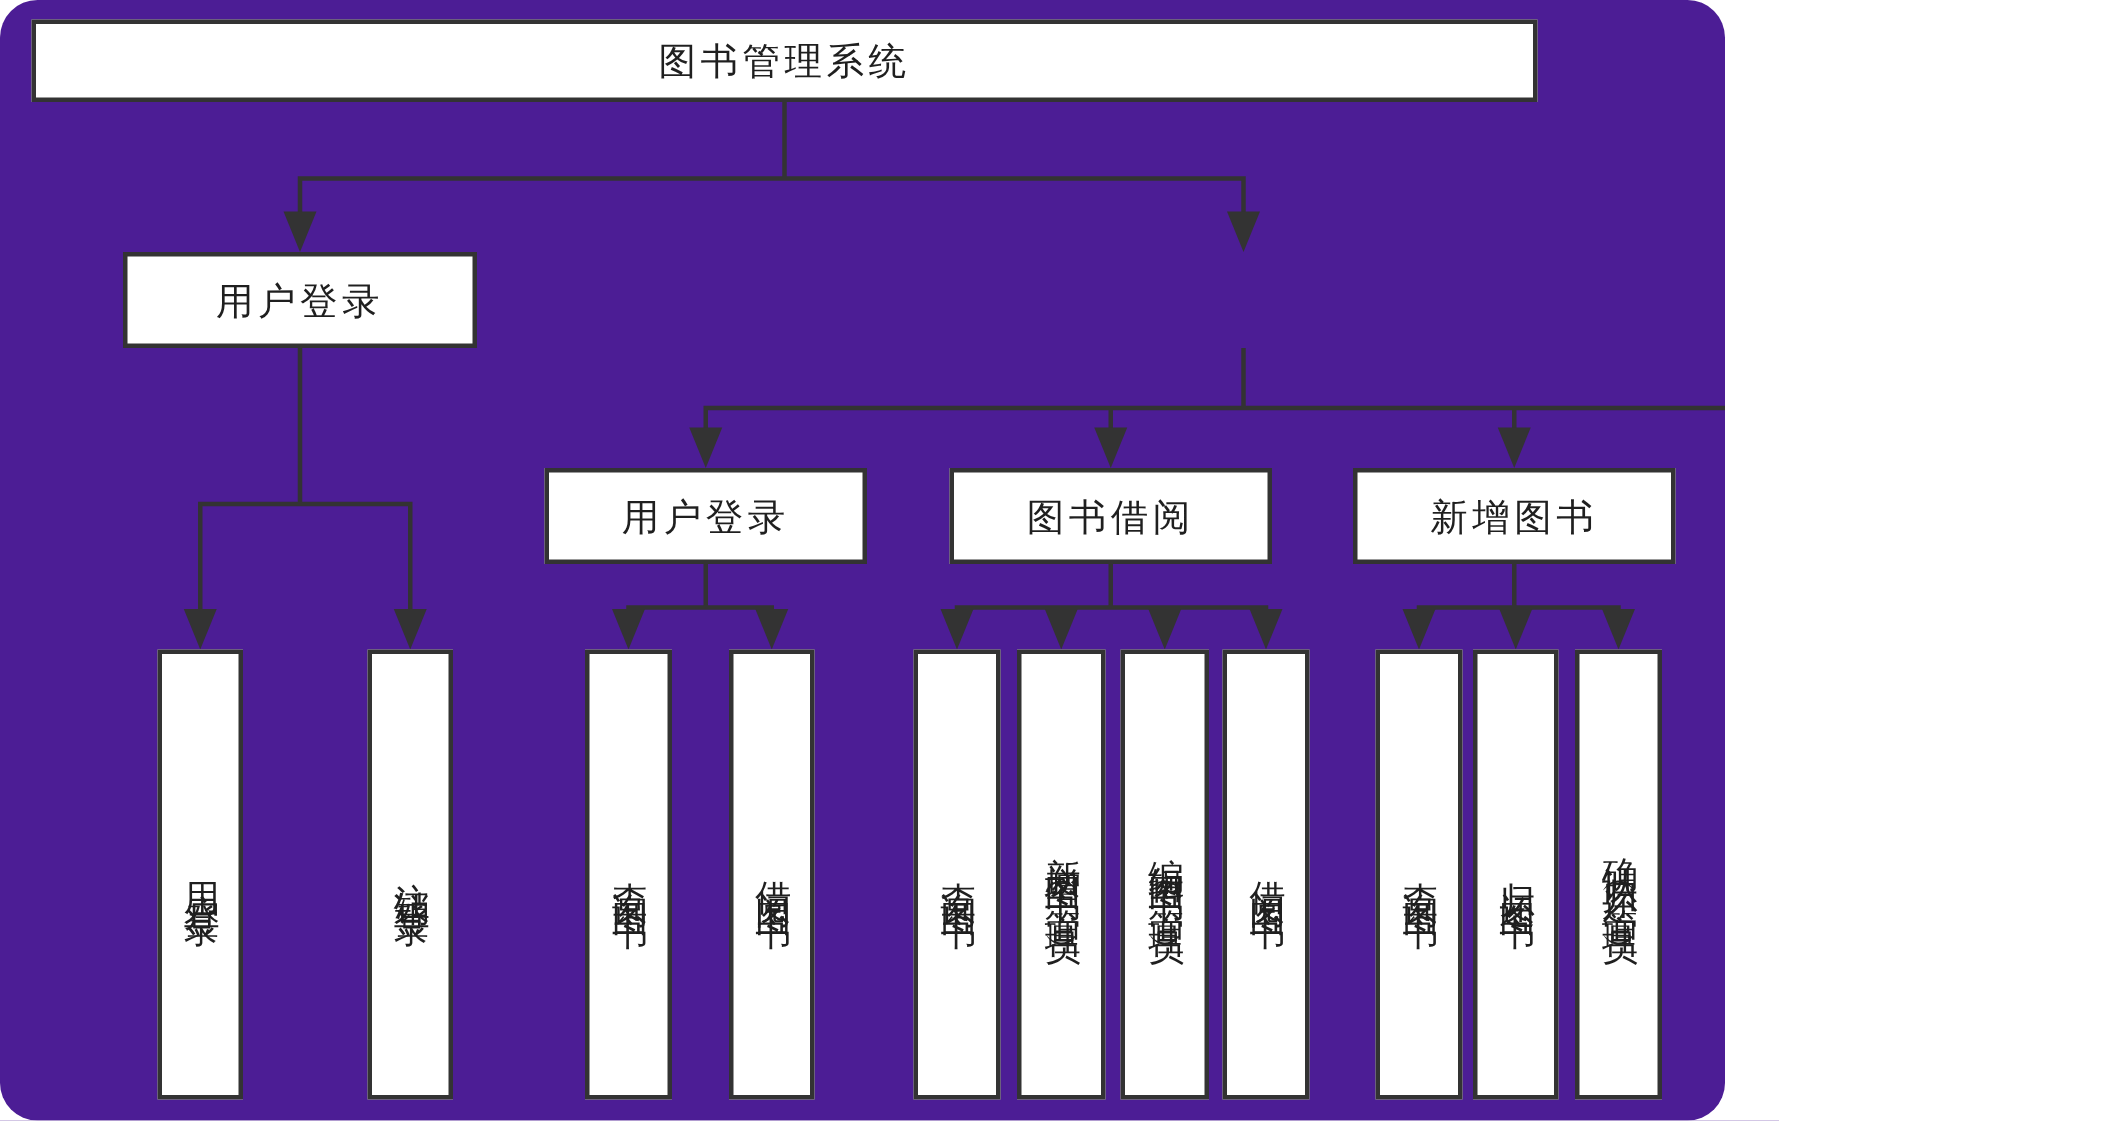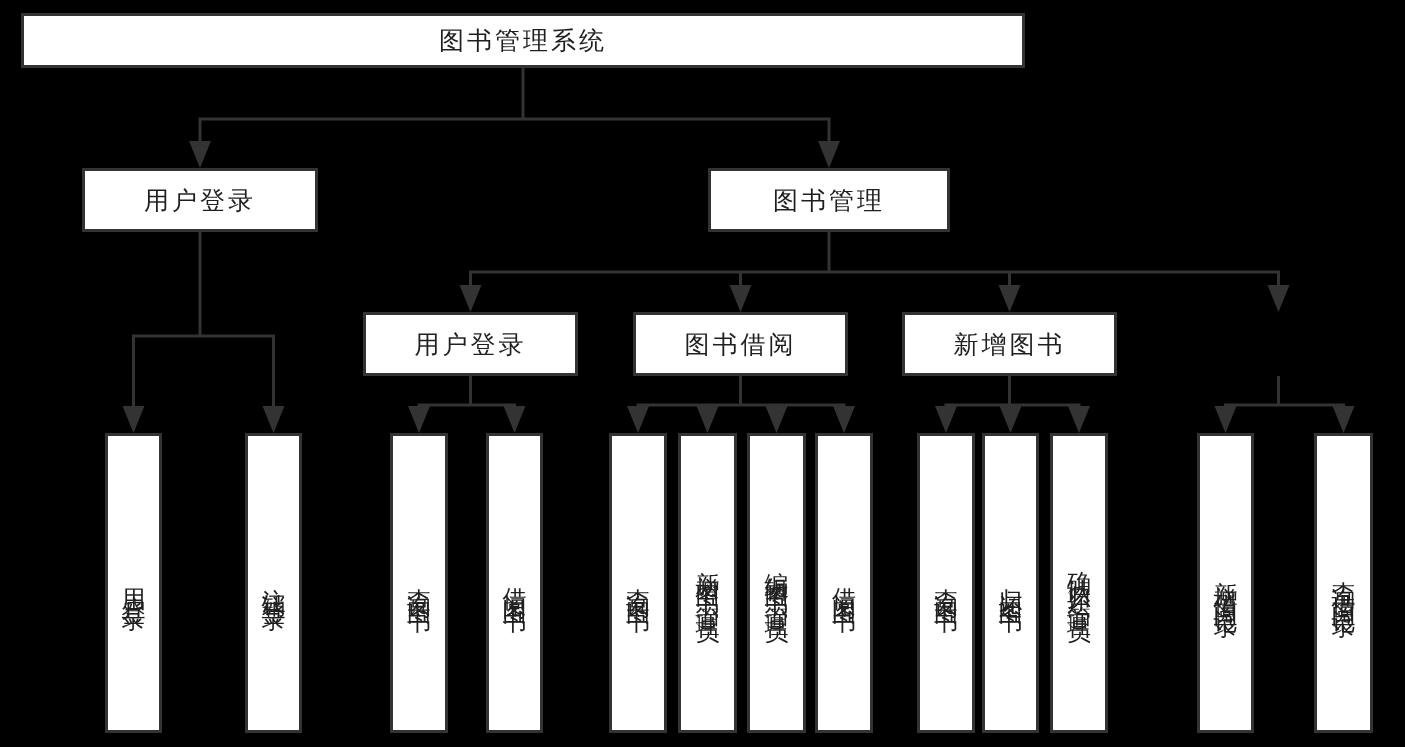--- a/index.html
+++ b/index.html
@@ -3,24 +3,25 @@
 <meta charset="utf-8">
 <style>
   html, body {
     margin: 0;
     padding: 0;
     background: #ffffff;
     font-family: "Liberation Sans", sans-serif;
   }
   #stage {
     position: relative;
-    width: 1405px;
+    width: 1150px;
     height: 747px;
-    background: #000000;
+    background: #4c1d95;
     overflow: hidden;
+    border-radius: 25px;
   }
   #wires {
     position: absolute;
     left: 0; top: 0;
     width: 1405px;
     height: 747px;
   }
   .node {
     position: absolute;
     box-sizing: border-box;
@@ -101,23 +102,20 @@
     </g>
   </svg>
 
   <div class="node hnode" style="left:21px;top:13px;width:1004px;height:55px">
     <span>图书管理系统</span>
   </div>
 
   <div class="node hnode" style="left:82px;top:168px;width:236px;height:64px">
     <span>用户登录</span>
   </div>
-  <div class="node hnode" style="left:708px;top:168px;width:242px;height:64px">
-    <span>图书管理</span>
-  </div>
 
   <div class="node hnode" style="left:363px;top:312px;width:215px;height:64px">
     <span>用户登录</span>
   </div>
   <div class="node hnode" style="left:633px;top:312px;width:215px;height:64px">
     <span>图书借阅</span>
   </div>
   <div class="node hnode" style="left:902px;top:312px;width:215px;height:64px">
     <span>新增图书</span>
   </div>

